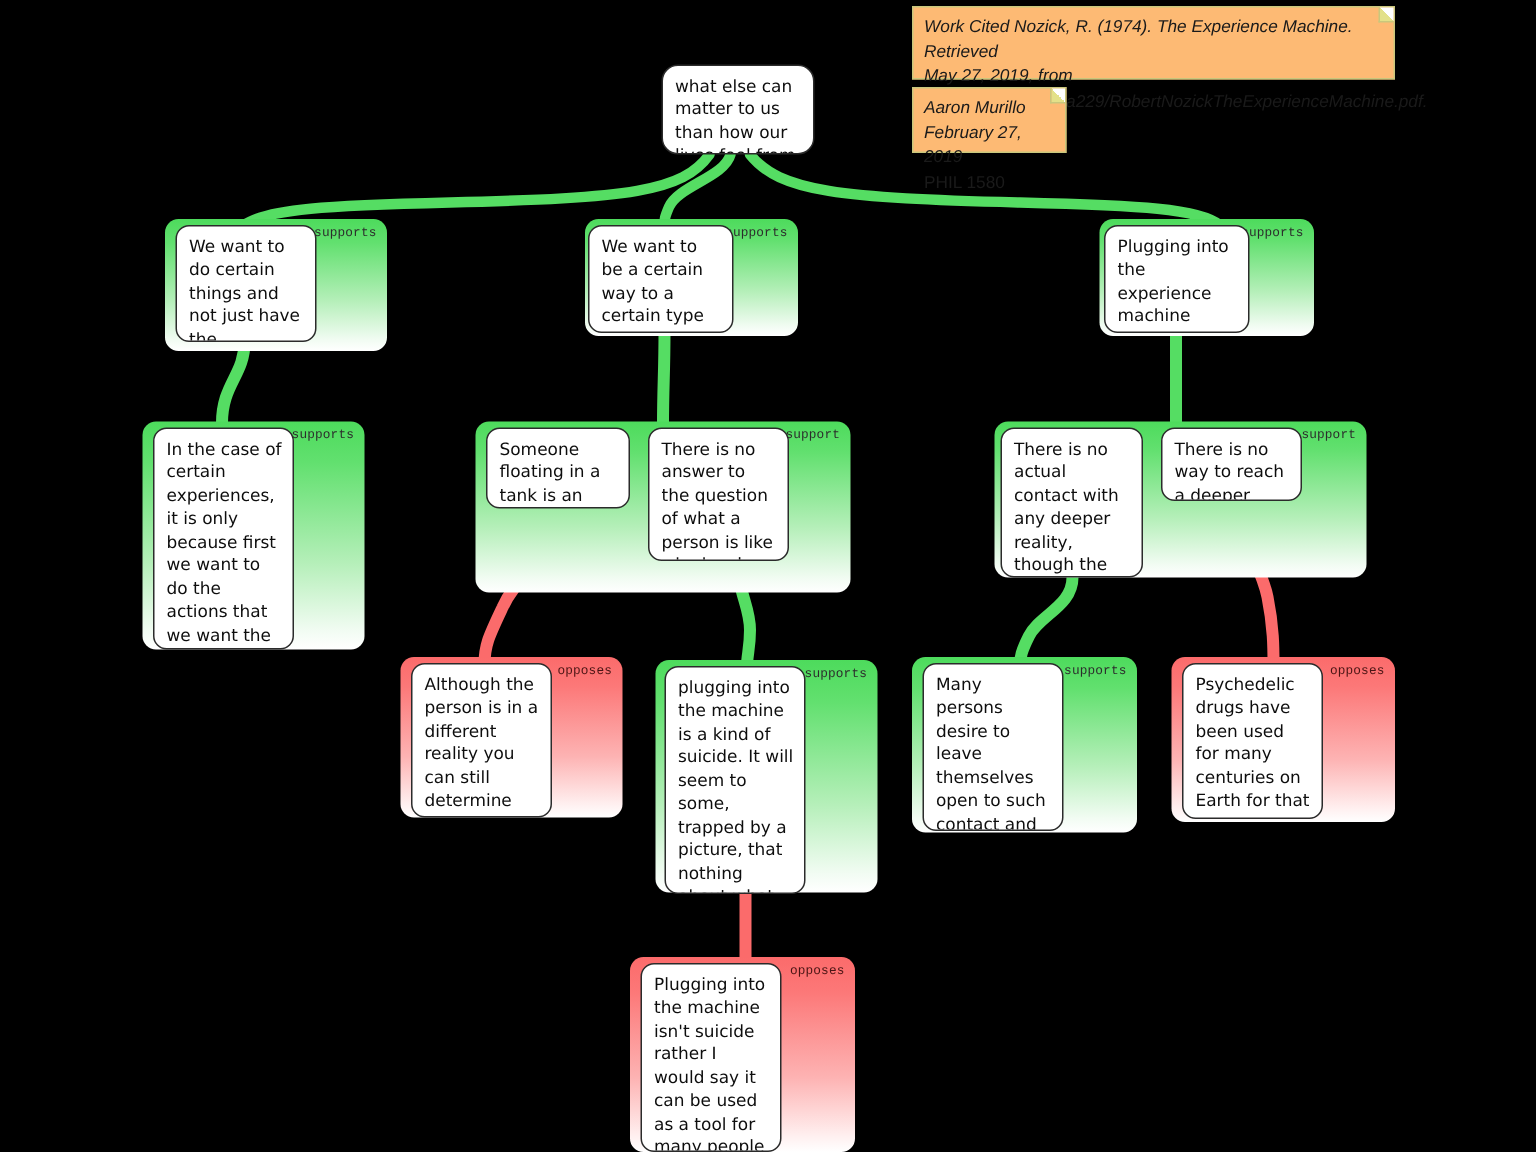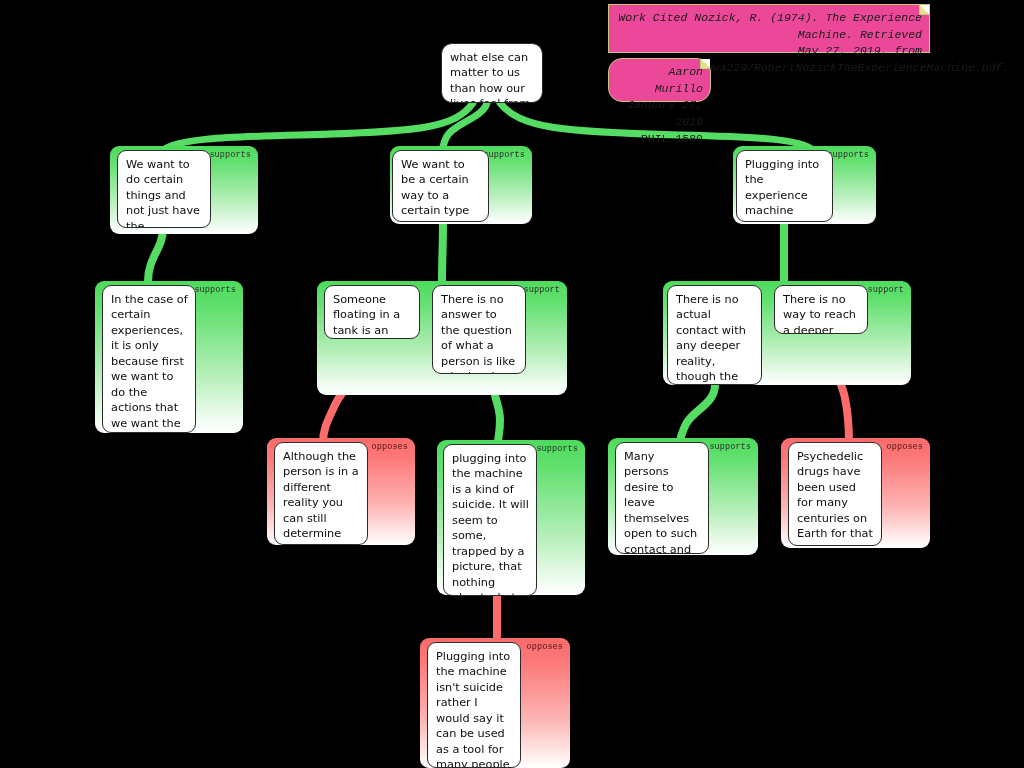--- a/index.html
+++ b/index.html
@@ -27,30 +27,29 @@
     position: absolute;
     left: 0; top: 0;
     width: 1024px;
     height: 768px;
     pointer-events: none;
   }
 
   
   .sticky {
     position: absolute;
-    background: #ec4899;
+    background: #fdba74;
     border: 1px solid #c9c77c;
     box-sizing: border-box;
     padding: 5px 7px 6px 7px;
-    font-family: Liberation Mono, monospace;
+    font-family: Liberation Sans, sans-serif;
     font-size: 11.5px;
     line-height: 1.45;
     color: #1a1a1a;
     font-style: italic;
-    text-align: right;
   }
   .sticky .fold {
     position: absolute;
     top: 0; right: 0;
     width: 9px; height: 9px;
     background: linear-gradient(225deg, #ffffff 0%, #ffffff 50%, #e3e189 50%);
     border-left: 1px solid #c9c77c;
     border-bottom: 1px solid #c9c77c;
   }
   .sticky .ln { white-space: pre-wrap; }
@@ -201,20 +200,20 @@
 
   <div class="claim" style="left:427px; top:642px; width:94px; height:126px;">Plugging into the machine isn't suicide rather I would say it can be used as a tool for many people to escape and express their feelings freely.</div>
 
   <div class="sticky" style="left:608px; top:4px; width:322px; height:49px;">
     <span class="fold"></span>
     <div class="ln">Work Cited Nozick, R. (1974). The Experience Machine. Retrieved</div>
     <div class="ln">May 27, 2019, from</div>
     <div class="ln">www.uky.edu/~mwa229/RobertNozickTheExperienceMachine.pdf.</div>
   </div>
 
-  <div class="sticky" style="left:608px; top:58px; width:103px; height:44px;border-radius:14px;">
+  <div class="sticky" style="left:608px; top:58px; width:103px; height:44px;">
     <span class="fold"></span>
     <div class="ln">Aaron Murillo</div>
-    <div class="ln">January 27, 2019</div>
+    <div class="ln">February 27, 2019</div>
     <div class="ln up">PHIL 1580</div>
   </div>
 
 </div>
 
 </body></html>

